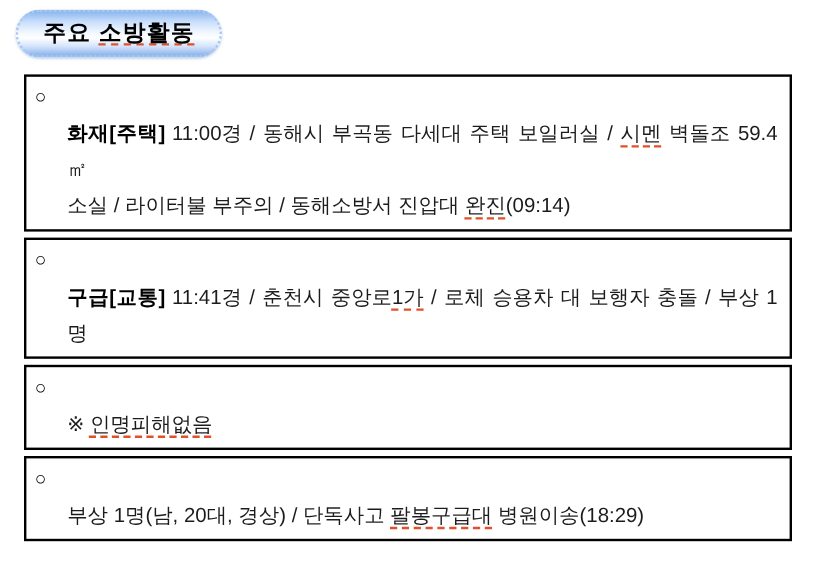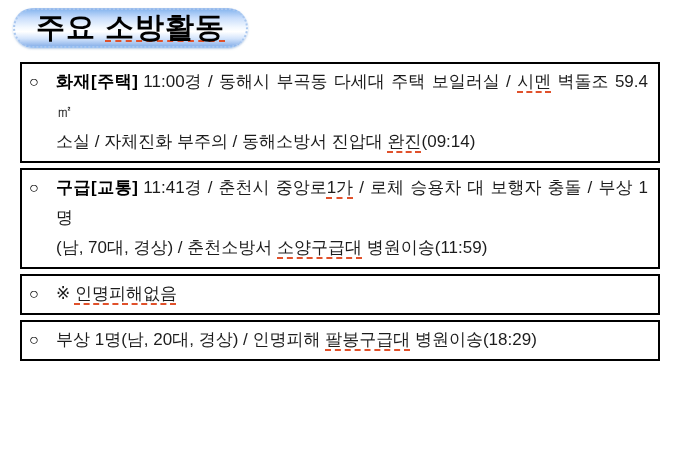--- a/index.html
+++ b/index.html
@@ -10,40 +10,40 @@
     color:#1c1c1c;
   }
   
   .badge{
     position:absolute;left:13px;top:8px;
     height:34px;line-height:33px;
     padding:1px 21px 1px 21px;
     border-radius:20px;
     border:2px dotted #a9c7ef;
     background:linear-gradient(180deg,#8db9f0 0%,#c8ddfb 22%,#f2f8ff 48%,#ffffff 60%,#d2e3fb 80%,#8db4ea 100%);
-    font-size:29px;font-weight:bold;color:#000;
+    font-size:19px;font-weight:bold;color:#000;
     letter-spacing:1px;
     box-shadow:0 1px 2px rgba(120,160,210,.5);
   }
   
   .table{
     position:absolute;left:20px;top:62px;width:640px;
     display:flex;flex-direction:column;gap:5px;
   }
   .row{
     border:2px solid #000;background:#fff;
     box-sizing:border-box;
     padding:3px 10px 4px 7px;
   }
   .row-inner{display:flex;}
   .bullet{
     width:27px;flex:0 0 27px;
     font-weight:bold;font-size:16px;line-height:30px;color:#000;
   }
-  .content{flex:1;font-size:17px;line-height:30px;min-width:0;}
+  .content{flex:1;font-size:17px;line-height:30px;min-width:0;margin-top:30px;}
   .line{white-space:nowrap;}
   .line.j{white-space:normal;text-align:justify;text-align-last:justify;}
   .line.r{text-align:left;white-space:normal;}
   .cat{font-weight:bold;color:#000;padding-right:5px;letter-spacing:.5px;}
   .u{
     text-decoration-line:underline;
     text-decoration-style:dashed;
     text-decoration-color:#e0512b;
     text-decoration-thickness:1.5px;
     text-underline-offset:4px;
@@ -57,46 +57,45 @@
 <div class="badge">
   <span id="title-slot"><span>주요 </span><span class="u">소방활동</span></span>
 </div>
 
 <div class="table" id="table-slot">
   <div class="row">
     <div class="row-inner">
       <div class="bullet">○</div>
       <div class="content">
           <div class="line j"><span class="cat">화재[주택]</span><span>11:00경 / 동해시 부곡동 다세대 주택 보일러실 / </span><span class="u">시멘</span><span> 벽돌조 59.4㎡</span></div>
-          <div class="line"><span>소실 / 자체진화 부주의 / 동해소방서 진압대 </span><span class="u">완진</span><span>(09:14)</span></div>
+          <div class="line"><span>소실 / 라이터불 부주의 / 동해소방서 진압대 </span><span class="u">완진</span><span>(09:14)</span></div>
         </div>
     </div>
   </div>
 
   <div class="row">
     <div class="row-inner">
       <div class="bullet">○</div>
       <div class="content">
           <div class="line j"><span class="cat">구급[교통]</span><span>11:41경 / 춘천시 중앙로</span><span class="u">1가</span><span> / 로체 승용차 대 보행자 충돌 / 부상 1명</span></div>
-          <div class="line"><span>(남, 70대, 경상) / 춘천소방서 </span><span class="u">소양구급대</span><span> 병원이송(11:59)</span></div>
         </div>
     </div>
   </div>
 
   <div class="row">
     <div class="row-inner">
       <div class="bullet">○</div>
       <div class="content">
           <div class="line r"><span>※ </span><span class="u">인명피해없음</span></div>
         </div>
     </div>
   </div>
 
   <div class="row">
     <div class="row-inner">
       <div class="bullet">○</div>
       <div class="content">
-          <div class="line"><span>부상 1명(남, 20대, 경상) / 인명피해 </span><span class="u">팔봉구급대</span><span> 병원이송(18:29)</span></div>
+          <div class="line"><span>부상 1명(남, 20대, 경상) / 단독사고 </span><span class="u">팔봉구급대</span><span> 병원이송(18:29)</span></div>
         </div>
     </div>
   </div>
 
 </div>
 
 </body></html>

